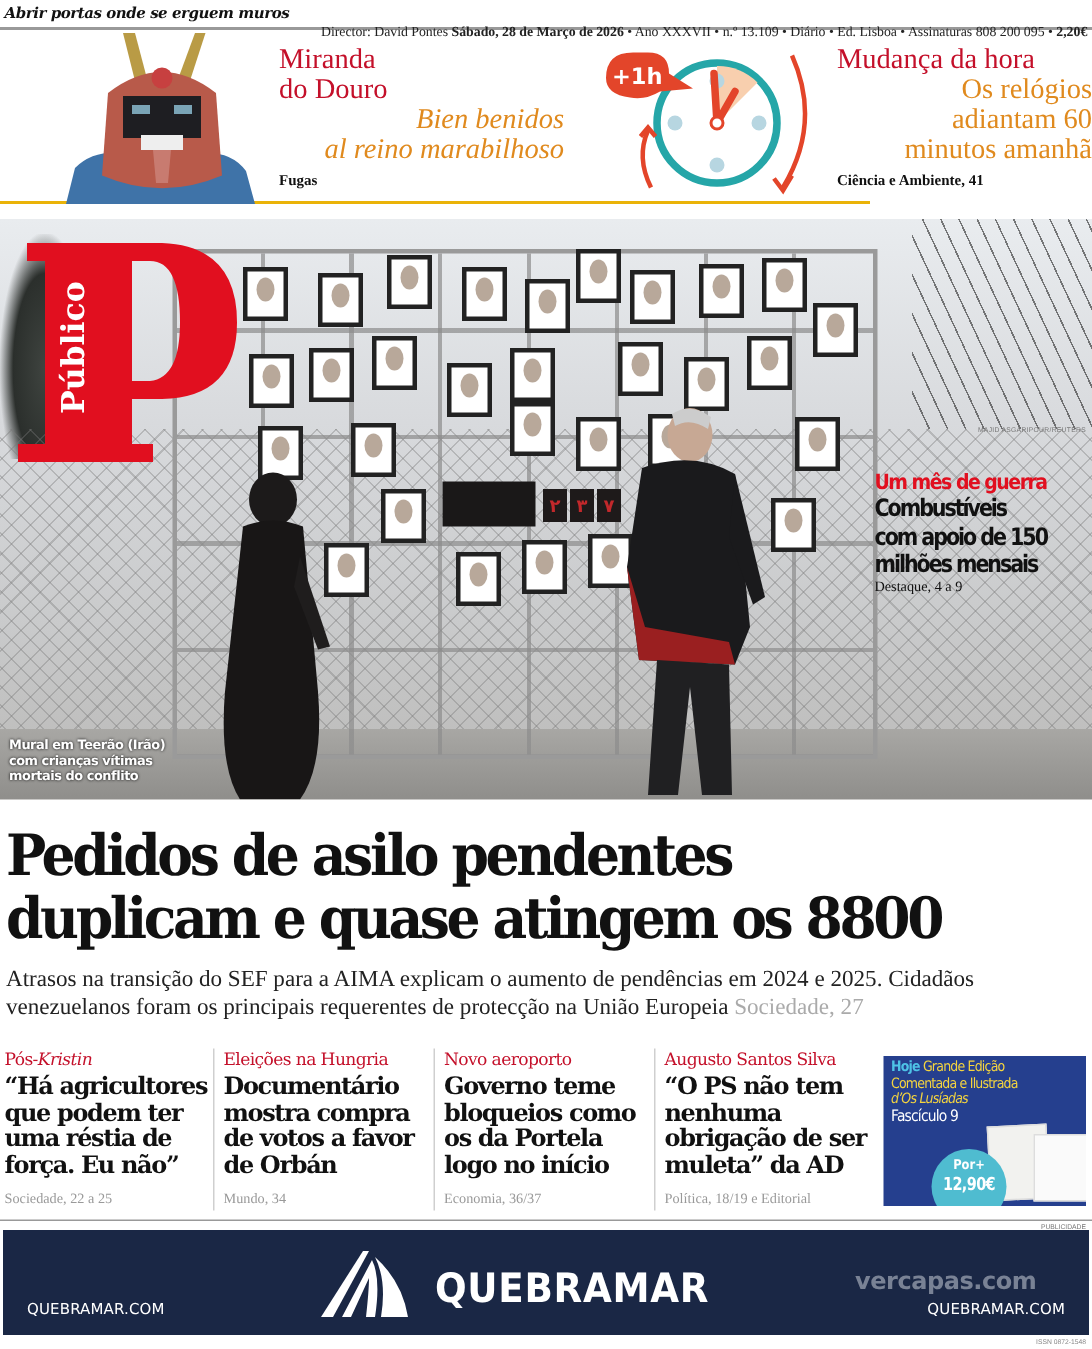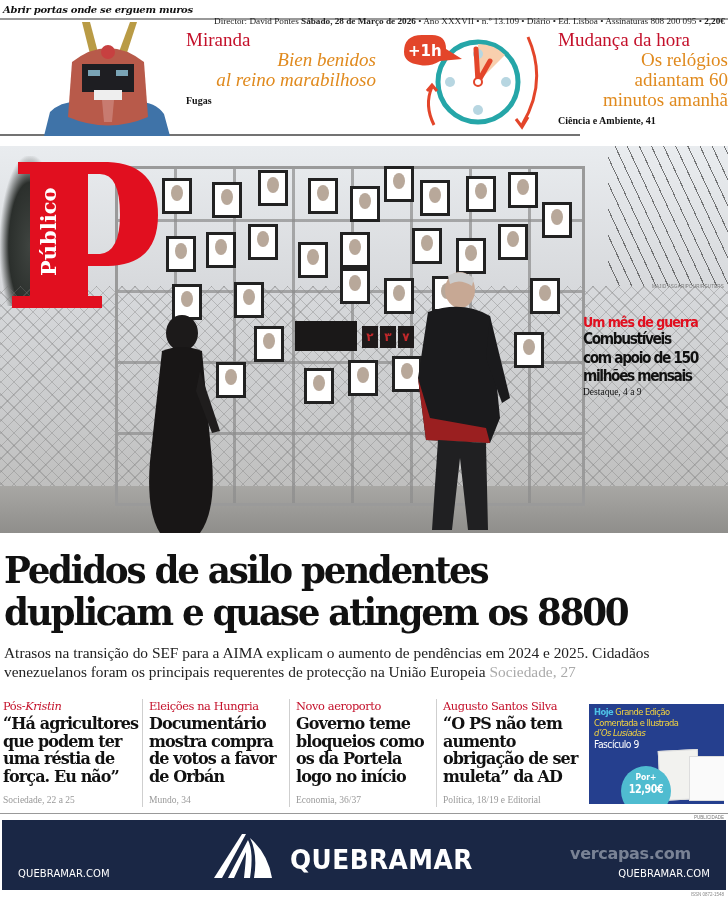--- a/index.html
+++ b/index.html
@@ -6,21 +6,21 @@
     html, body { width: 728px; height: 899px; background: #ffffff; overflow: hidden; }
     body { position: relative; font-family: "DejaVu Serif", serif; color: #111; }
 
     
     .topstrip { position: absolute; left: 0; top: 0; width: 728px; height: 20px; border-bottom: 2px solid #999; }
     .slogan { position: absolute; left: 3px; top: 4px; font-family: "DejaVu Serif", serif; font-style: italic; font-weight: bold; font-size: 10px; color: #111; letter-spacing: -0.3px; }
     .masthead-info { position: absolute; left: 214px; top: 5px; font-family: "Liberation Serif", serif; font-size: 9.2px; color: #222; white-space: nowrap; margin-top: 11px; }
     .masthead-info b { font-weight: bold; }
 
     
-    .teasers { position: absolute; left: 0; top: 22px; width: 580px; height: 114px; border-bottom: 2px solid #737373; }
+    .teasers { position: absolute; left: 0; top: 22px; width: 580px; height: 114px; border-bottom: 2px solid #eab308; }
     .mask-img { position: absolute; left: 42px; top: 0; width: 130px; height: 114px; overflow: hidden; }
     .teaser-a { position: absolute; left: 186px; top: 8px; width: 190px; }
     .t-red { font-family: "Liberation Serif", serif; color: #c4102a; font-size: 19px; line-height: 20px; }
     .t-orange { font-family: "Liberation Serif", serif; color: #e08a1e; font-size: 19px; line-height: 20px; text-align: right; }
     .t-orange.it { font-style: italic; }
     .t-section { font-family: "Liberation Serif", serif; font-weight: bold; font-size: 10px; color: #111; margin-top: 5px; }
     .clock { position: absolute; left: 400px; top: 5px; width: 140px; height: 105px; }
     .teaser-b { position: absolute; left: 558px; top: 8px; width: 170px; }
 
     
@@ -106,20 +106,21 @@
       <rect x="46" y="48" width="12" height="6" fill="#7aa4b6"></rect>
       <rect x="74" y="48" width="12" height="6" fill="#7aa4b6"></rect>
       <rect x="52" y="68" width="28" height="10" fill="#eee"></rect>
       <path d="M60 78 L72 78 L70 100 L62 100 Z" fill="#c87b70"></path>
       <circle cx="66" cy="30" r="7" fill="#c74040"></circle>
     </svg>
   </div>
 
   <div class="teaser-a">
     <div class="t-red">Miranda</div>
+    <div class="t-red">do Douro</div>
     <div class="t-orange it">Bien benidos</div>
     <div class="t-orange it">al reino marabilhoso</div>
     <div class="t-section">Fugas</div>
   </div>
 
   <div class="clock">
     <svg width="140" height="105" viewBox="0 0 140 105">
       <circle cx="78" cy="55" r="40" fill="#fff" stroke="#25a6a8" stroke-width="5"></circle>
       <path d="M78 55 L78 17 A38 38 0 0 1 105 28 Z" fill="#f8cfae"></path>
       <circle cx="78" cy="27" r="5" fill="#b7d6e1"></circle>
@@ -212,20 +213,25 @@
 
   <div class="logo-p">
     <svg width="152" height="148" viewBox="0 0 152 148">
       <path d="M10 2 L100 2 Q150 4 150 55 Q150 105 100 106 L80 106 L80 136 L94 136 L94 148 L4 148 L4 136 L22 136 L22 14 L10 14 Z M80 14 L80 94 L92 94 Q112 92 112 55 Q112 14 92 14 Z" fill="#e10f1f"></path>
       <text x="0" y="0" transform="translate(48 116) rotate(-90)" font-family="DejaVu Serif, serif" font-weight="bold" font-size="21" fill="#fff">Público</text>
     </svg>
   </div>
 
   <div class="credit">MAJID ASGARIPOUR/REUTERS</div>
 
+  <div class="caption">
+    <div>Mural em Teerão (Irão)</div>
+    <div>com crianças vítimas</div>
+    <div>mortais do conflito</div>
+  </div>
 
   <div class="hero-story">
     <div class="hs-kicker">Um mês de guerra</div>
     <div class="hs-head">Combustíveis</div>
     <div class="hs-head">com apoio de 150</div>
     <div class="hs-head">milhões mensais</div>
     <div class="hs-section">Destaque, 4 a 9</div>
   </div>
 </div>
 
@@ -246,21 +252,21 @@
     <div class="st-head">Documentário mostra compra de votos a favor de Orbán</div>
     <div class="st-sec">Mundo, 34</div>
   </div>
   <div class="story divider" style="left:289px;width:146px">
     <div class="st-kicker">Novo aeroporto</div>
     <div class="st-head">Governo teme bloqueios como os da Portela logo no início</div>
     <div class="st-sec">Economia, 36/37</div>
   </div>
   <div class="story divider" style="left:436px;width:148px">
     <div class="st-kicker">Augusto Santos Silva</div>
-    <div class="st-head">“O PS não tem aumento obrigação de ser muleta” da AD</div>
+    <div class="st-head">“O PS não tem nenhuma obrigação de ser muleta” da AD</div>
     <div class="st-sec">Política, 18/19 e Editorial</div>
   </div>
 </div>
 
 <div class="promo">
   <div class="promo-text">
     <div><span class="hoje">Hoje</span><span> Grande Edição</span></div>
     <div>Comentada e Ilustrada</div>
     <div class="it">d’Os Lusíadas</div>
     <div class="fasc">Fascículo 9</div>

